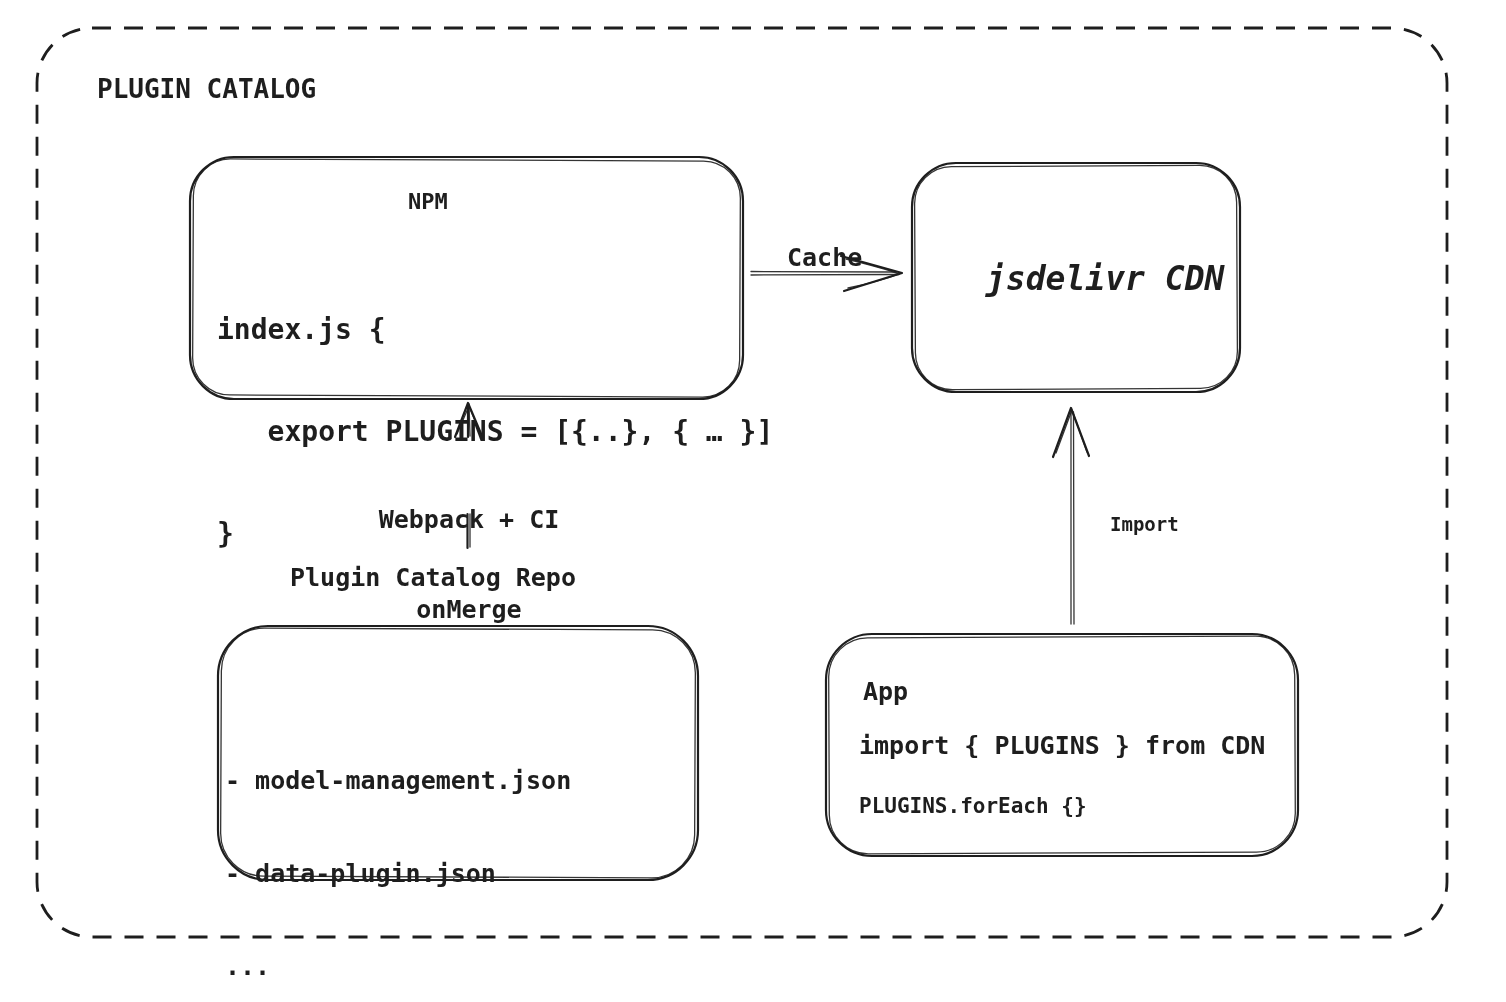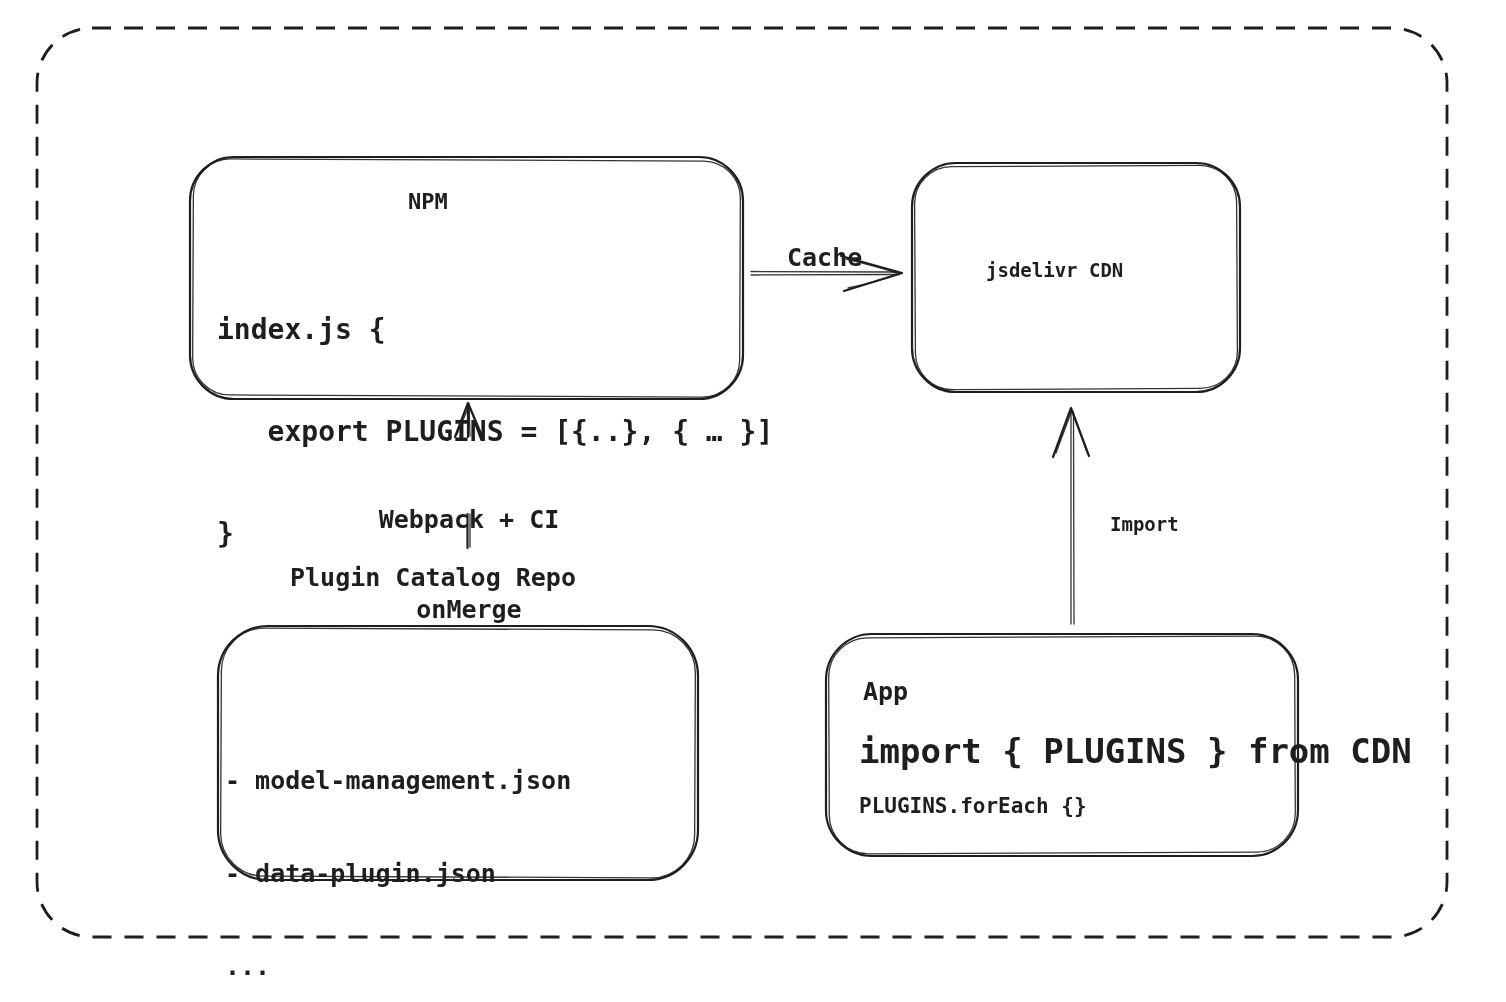--- a/index.html
+++ b/index.html
@@ -33,26 +33,26 @@
     font-weight: 600;
     color: #1e1e1e;
     letter-spacing: 0;
   }
   .line { display: block; white-space: pre; }
 
   #t-title      { left: 97px;  top: 74px;  font-size: 26px; }
   #t-npm-title  { left: 408px; top: 189px; font-size: 22px; }
   #t-npm-code   { left: 217px; top: 245px; font-size: 28px; line-height: 34px; }
   #t-cache      { left: 787px; top: 198px; font-size: 25px; margin-top: 45px; }
-  #t-cdn        { left: 986px; top: 259px; font-size: 19px; }
+  #t-cdn        { left: 986px; top: 259px; font-size: 33px; font-style: italic; }
   #t-build      { left: 330px; top: 445px; width: 278px; text-align: center; font-size: 25px; line-height: 30px; }
   #t-repo-label { left: 290px; top: 563px; font-size: 25px; }
   #t-repo-files { left: 225px; top: 703px; font-size: 25px; line-height: 31px; }
   #t-app-title  { left: 863px; top: 677px; font-size: 25px; }
-  #t-app-code1  { left: 859px; top: 731px; font-size: 34px; }
+  #t-app-code1  { left: 859px; top: 731px; font-size: 25px; }
   #t-app-code2  { left: 859px; top: 794px; font-size: 21px; }
   #t-import     { left: 1110px; top: 513px; font-size: 19px; }
 </style>
 </head>
 <body>
 
 <div id="stage">
 
   <svg id="shapes" width="1506" height="1002" viewBox="0 0 1506 1002" xmlns="http://www.w3.org/2000/svg">
 
@@ -97,20 +97,21 @@
     </g>
 
     <g>
       <line x1="1071" y1="624" x2="1071" y2="410" class="s2"></line>
       <line x1="1074" y1="624" x2="1073.5" y2="412" class="s2"></line>
       <path d="M1053 457 L1071 408 L1089 456" class="s1"></path>
       <path d="M1056 453 L1072 410 L1087 452" class="s2"></path>
     </g>
   </svg>
 
+  <div class="txt" id="t-title">PLUGIN CATALOG</div>
 
   <div class="txt" id="t-npm-title">NPM</div>
   <div class="txt" id="t-npm-code">
     <span class="line">index.js {</span>
     <span class="line">   export PLUGINS = [{..}, { … }]</span>
     <span class="line">}</span>
   </div>
 
   <div class="txt" id="t-cache">Cache</div>
 

